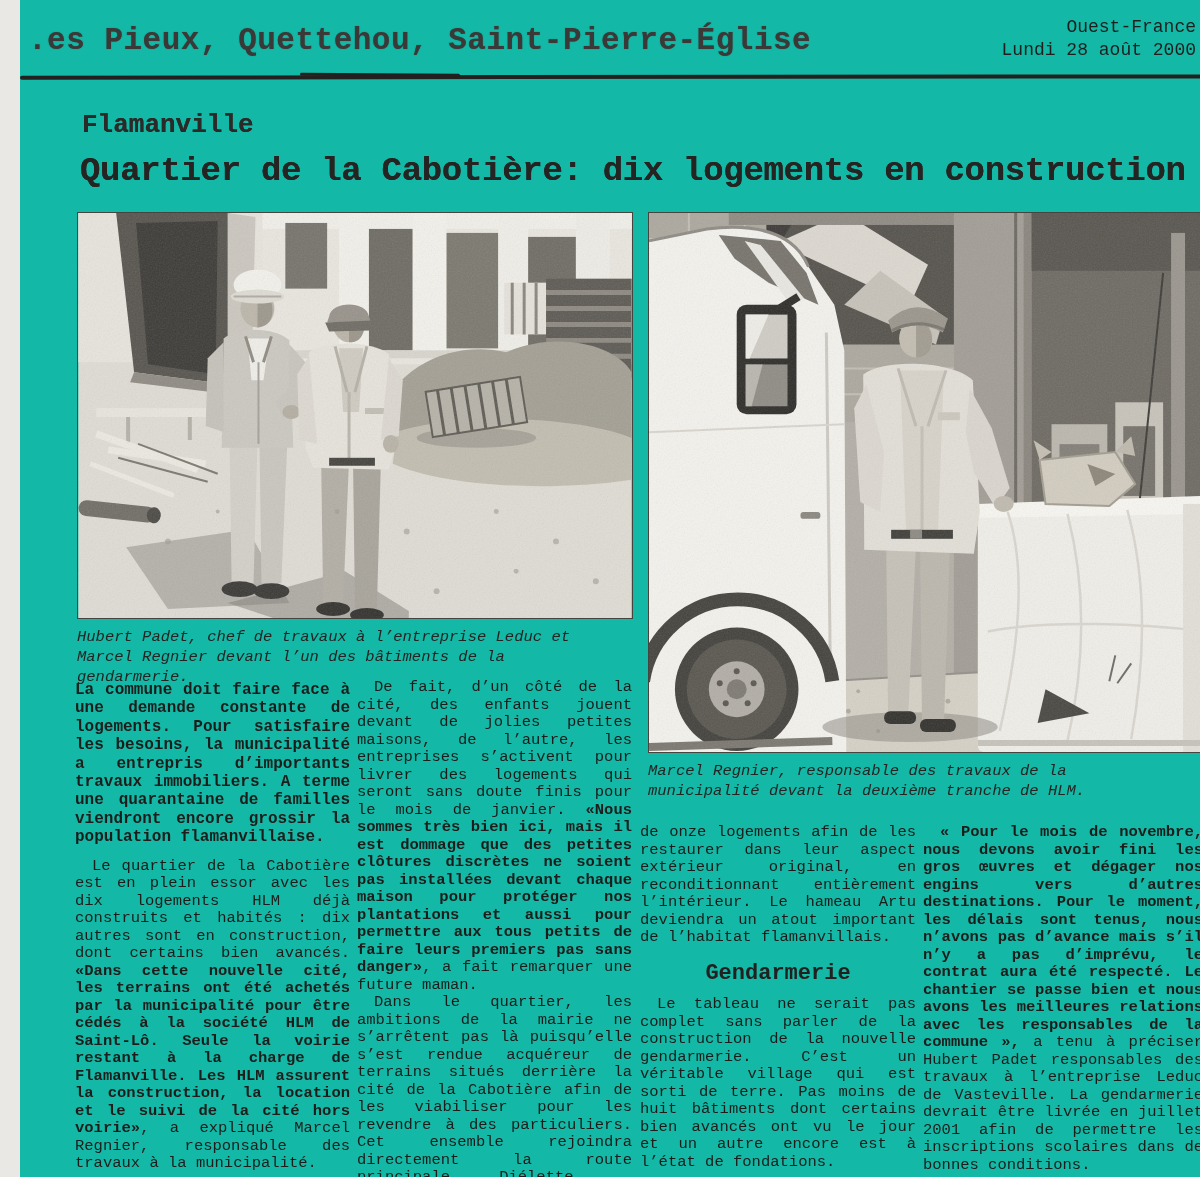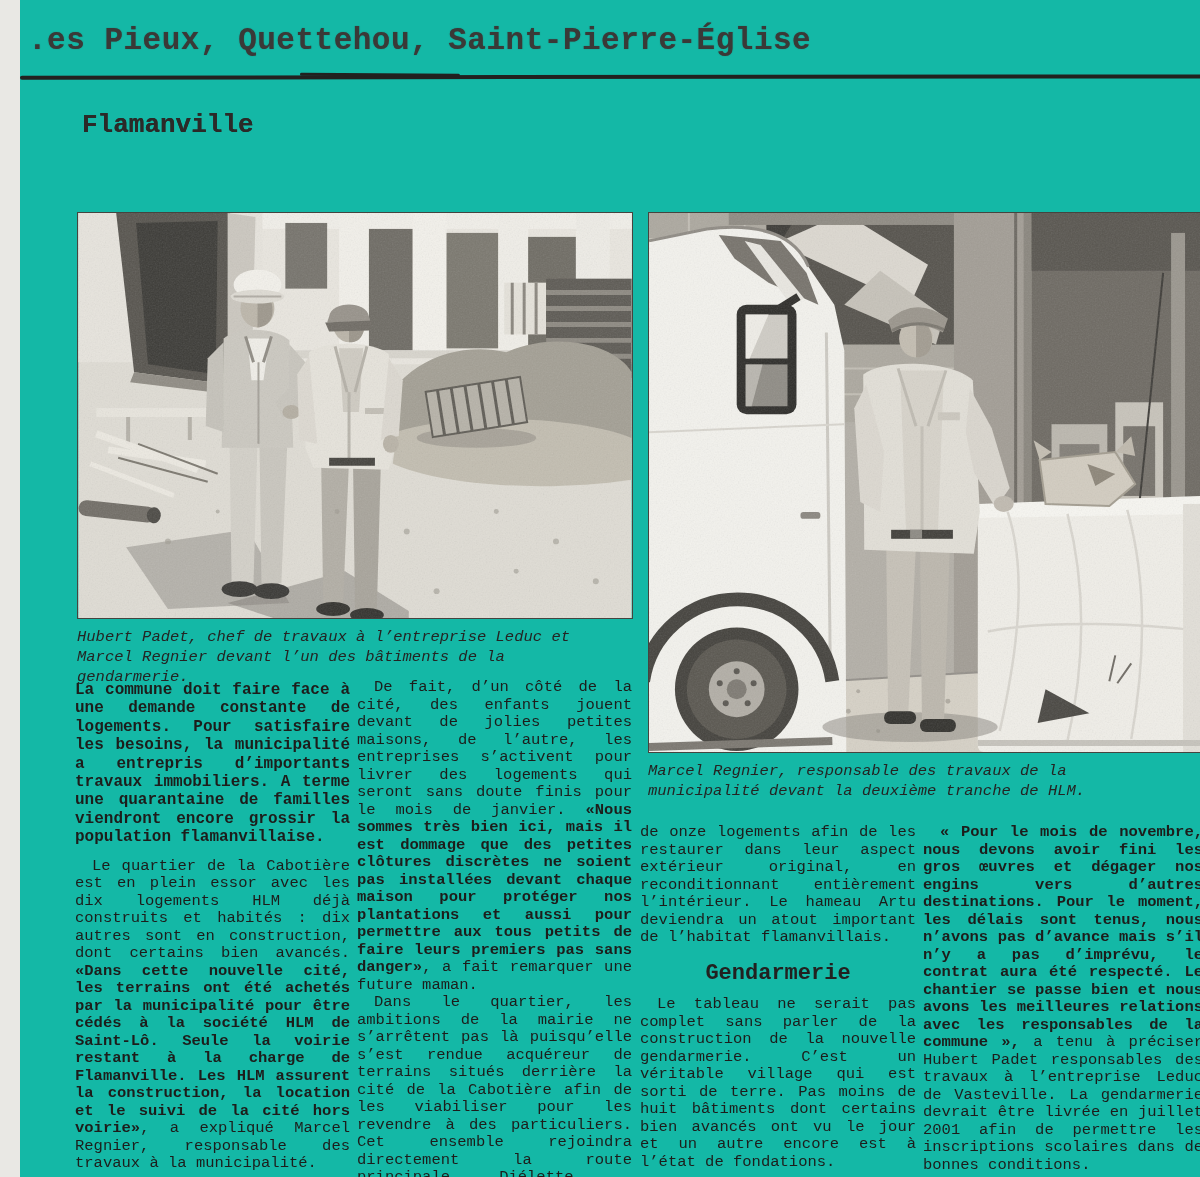--- a/index.html
+++ b/index.html
@@ -50,23 +50,28 @@
   .lead{font-weight:bold;font-size:16px;line-height:18.4px;}
   .subhead{font-weight:bold;font-size:22px;text-align:center;
     margin:18px 0 14px;color:#222120;}
 </style>
 </head>
 <body>
 
 <div class="sheet">
 
   <div class="section-title">.es Pieux, Quettehou, Saint-Pierre-Église</div>
+  <div class="masthead">
+    <div>Ouest-France</div>
+    <div>Lundi 28 août 2000</div>
+  </div>
   <div class="header-rule"></div>
 
   <div class="kicker">Flamanville</div>
+  <h1 class="headline">Quartier de la Cabotière: dix logements en construction</h1>
 
   <figure class="photo photo-left">
     <svg width="556" height="407" viewBox="0 0 556 407" role="img" aria-label="Deux hommes sur un chantier de construction">
       <defs>
         <filter id="grainL" x="0" y="0" width="100%" height="100%">
           <feTurbulence type="fractalNoise" baseFrequency="0.7" numOctaves="2" stitchTiles="stitch"></feTurbulence>
           <feColorMatrix type="saturate" values="0"></feColorMatrix>
         </filter>
       </defs>
       <rect width="556" height="407" fill="#dfdcd4"></rect>

